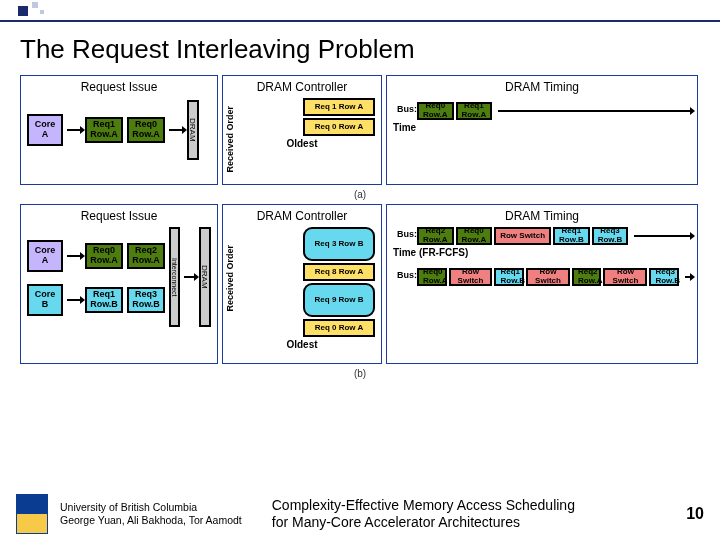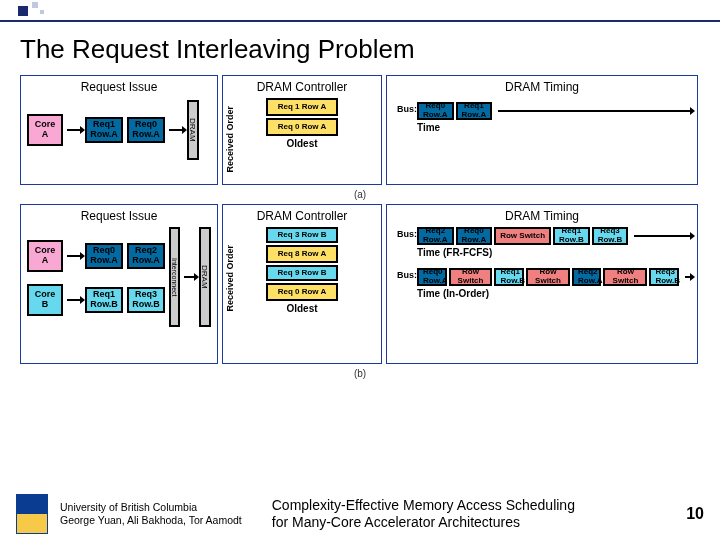--- a/index.html
+++ b/index.html
@@ -17,41 +17,41 @@
   .panel-title { font-weight: normal; font-size: 12px; text-align: center; margin-bottom: 4px; }
   
   .p-issue-a { width: 198px; height: 110px; }
   .p-ctrl-a  { width: 160px; height: 110px; }
   .p-time-a  { width: 312px; height: 110px; }
   .p-issue-b { width: 198px; height: 160px; }
   .p-ctrl-b  { width: 160px; height: 160px; }
   .p-time-b  { width: 312px; height: 160px; }
   
   .box { border: 2px solid #000; text-align: center; display: inline-flex; flex-direction: column; justify-content: center; padding: 2px 3px; font-size: 9px; font-weight: bold; line-height: 1.1; }
-  .core { background: #f9a8d4; width: 36px; height: 32px; }
+  .core { background: #c4b5fd; width: 36px; height: 32px; }
   .core-b { background: #66d9ef; }
-  .req-y { background: #0369a1; width: 38px; height: 26px; }
+  .req-y { background: #4d7c0f; width: 38px; height: 26px; }
   .req-b { background: #66d9ef; width: 38px; height: 26px; }
   .req-wide-y { background: #ffe066; width: 72px; height: 18px; font-size: 8px; }
-  .req-wide-b { background: #66d9ef; width: 72px; height: 16px; font-size: 8px; }
+  .req-wide-b { background: #66d9ef; width: 72px; height: 34px; font-size: 8px; border-radius: 9px; }
   .switch { background: #f08080; width: 38px; height: 18px; font-size: 8px; }
   .dram-bar { background: #ccc; width: 12px; height: 60px; writing-mode: vertical-rl; text-align: center; font-size: 8px; border: 2px solid #000; }
   .inter-bar { background: #ccc; width: 12px; height: 100px; writing-mode: vertical-rl; text-align: center; font-size: 7px; border: 2px solid #000; }
   .arrow-r { display: inline-block; width: 14px; height: 2px; background: #000; position: relative; vertical-align: middle; }
   .arrow-r::after { content: ''; position: absolute; right: -4px; top: -3px; border-left: 5px solid #000; border-top: 4px solid transparent; border-bottom: 4px solid transparent; }
   .issue-row { display: flex; align-items: center; gap: 4px; margin-top: 6px; }
-  .ctrl-stack { display: flex; flex-direction: column; gap: 2px; align-items: center; margin-top: 2px; }
+  .ctrl-stack { display: flex; flex-direction: column; gap: 2px; align-items: flex-end; margin-top: 2px; }
   .y-axis-label { writing-mode: vertical-rl; transform: rotate(180deg); font-size: 9px; font-weight: bold; position: absolute; left: 2px; top: 30px; }
   .oldest { text-align: center; font-size: 10px; font-weight: bold; margin-top: 2px; }
   .timeline { display: flex; align-items: center; gap: 2px; margin: 4px 0 2px 24px; }
   .timeline .box { height: 18px; font-size: 8px; width: auto; padding: 1px 4px; min-width: 34px; }
   .t-arrow { flex: 1; height: 2px; background: #000; position: relative; margin-left: 4px; }
   .t-arrow::after { content: ''; position: absolute; right: -4px; top: -3px; border-left: 5px solid #000; border-top: 4px solid transparent; border-bottom: 4px solid transparent; }
   .bus-label { position: absolute; left: 4px; font-size: 9px; font-weight: bold; }
-  .time-caption { font-size: 10px; font-weight: bold; margin-left: 24px; }
+  .time-caption { font-size: 10px; font-weight: bold; }
   .sublabel { text-align: center; font-size: 10px; color: #333; }
   
   .footer { position: absolute; bottom: 6px; left: 0; right: 0; display: flex; align-items: center; padding: 0 16px; gap: 12px; font-size: 11px; }
   .ubc { width: 32px; height: 40px; border: 1px solid #0a3d91; display: flex; flex-direction: column; }
   .ubc .top { flex: 1; background: #0a3d91; }
   .ubc .mid { height: 8px; background: linear-gradient(#0a3d91 50%, #f7c948 50%); }
   .ubc .bot { flex: 1; background: #f7c948; }
   .auth { line-height: 1.2; font-size: 10.5px; }
   .pub { font-size: 14px; text-align: left; line-height: 1.2; flex: 1; margin-left: 18px; }
   .pg { font-size: 16px; font-weight: bold; }
@@ -219,21 +219,20 @@
                 <span>Req2</span>
                 <span>Row.A</span>
               </div>
             <div class="box switch" style="min-width:28px">Row Switch</div>
             <div class="box req-b" style="min-width:28px">
                 <span>Req3</span>
                 <span>Row.B</span>
               </div>
             <div class="t-arrow" style="min-width:6px"></div>
           </div>
-          <div class="time-caption">Time (In-Order)</div>
         </div>
       </div>
     </div>
     <div class="sublabel">(b)</div>
 
   </div>
 </div>
 
 <div class="footer">
   <div class="ubc">

